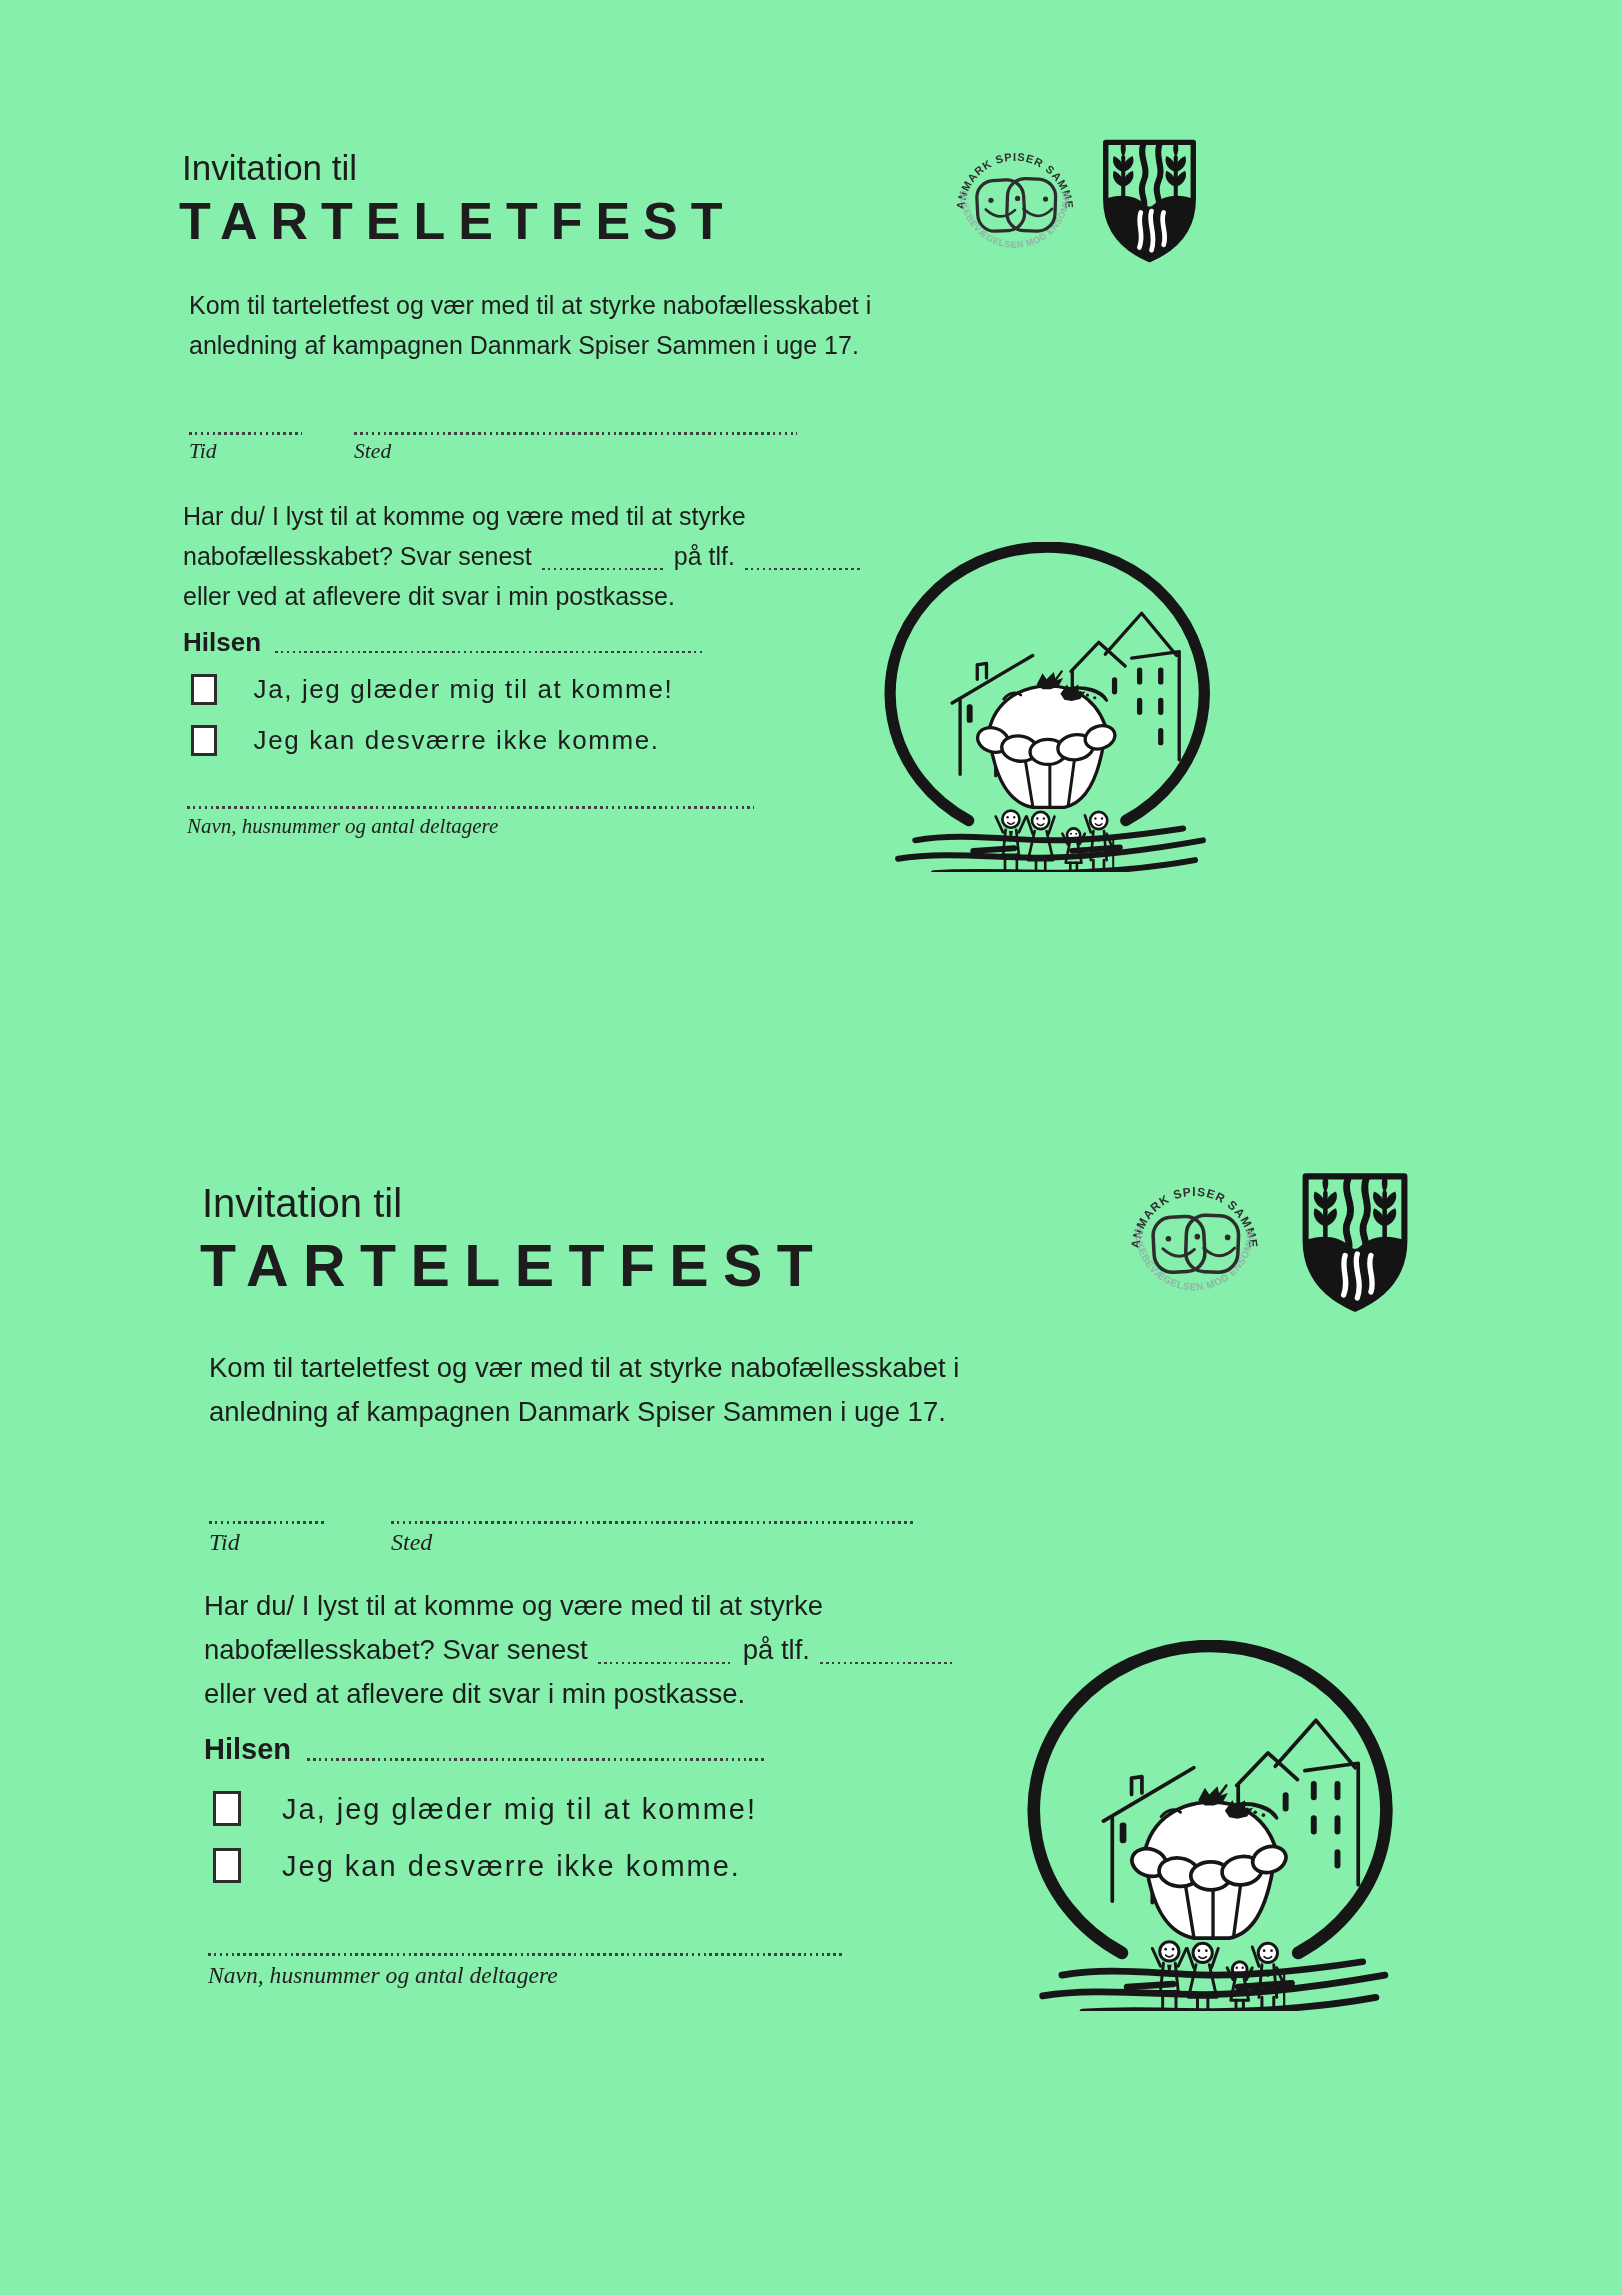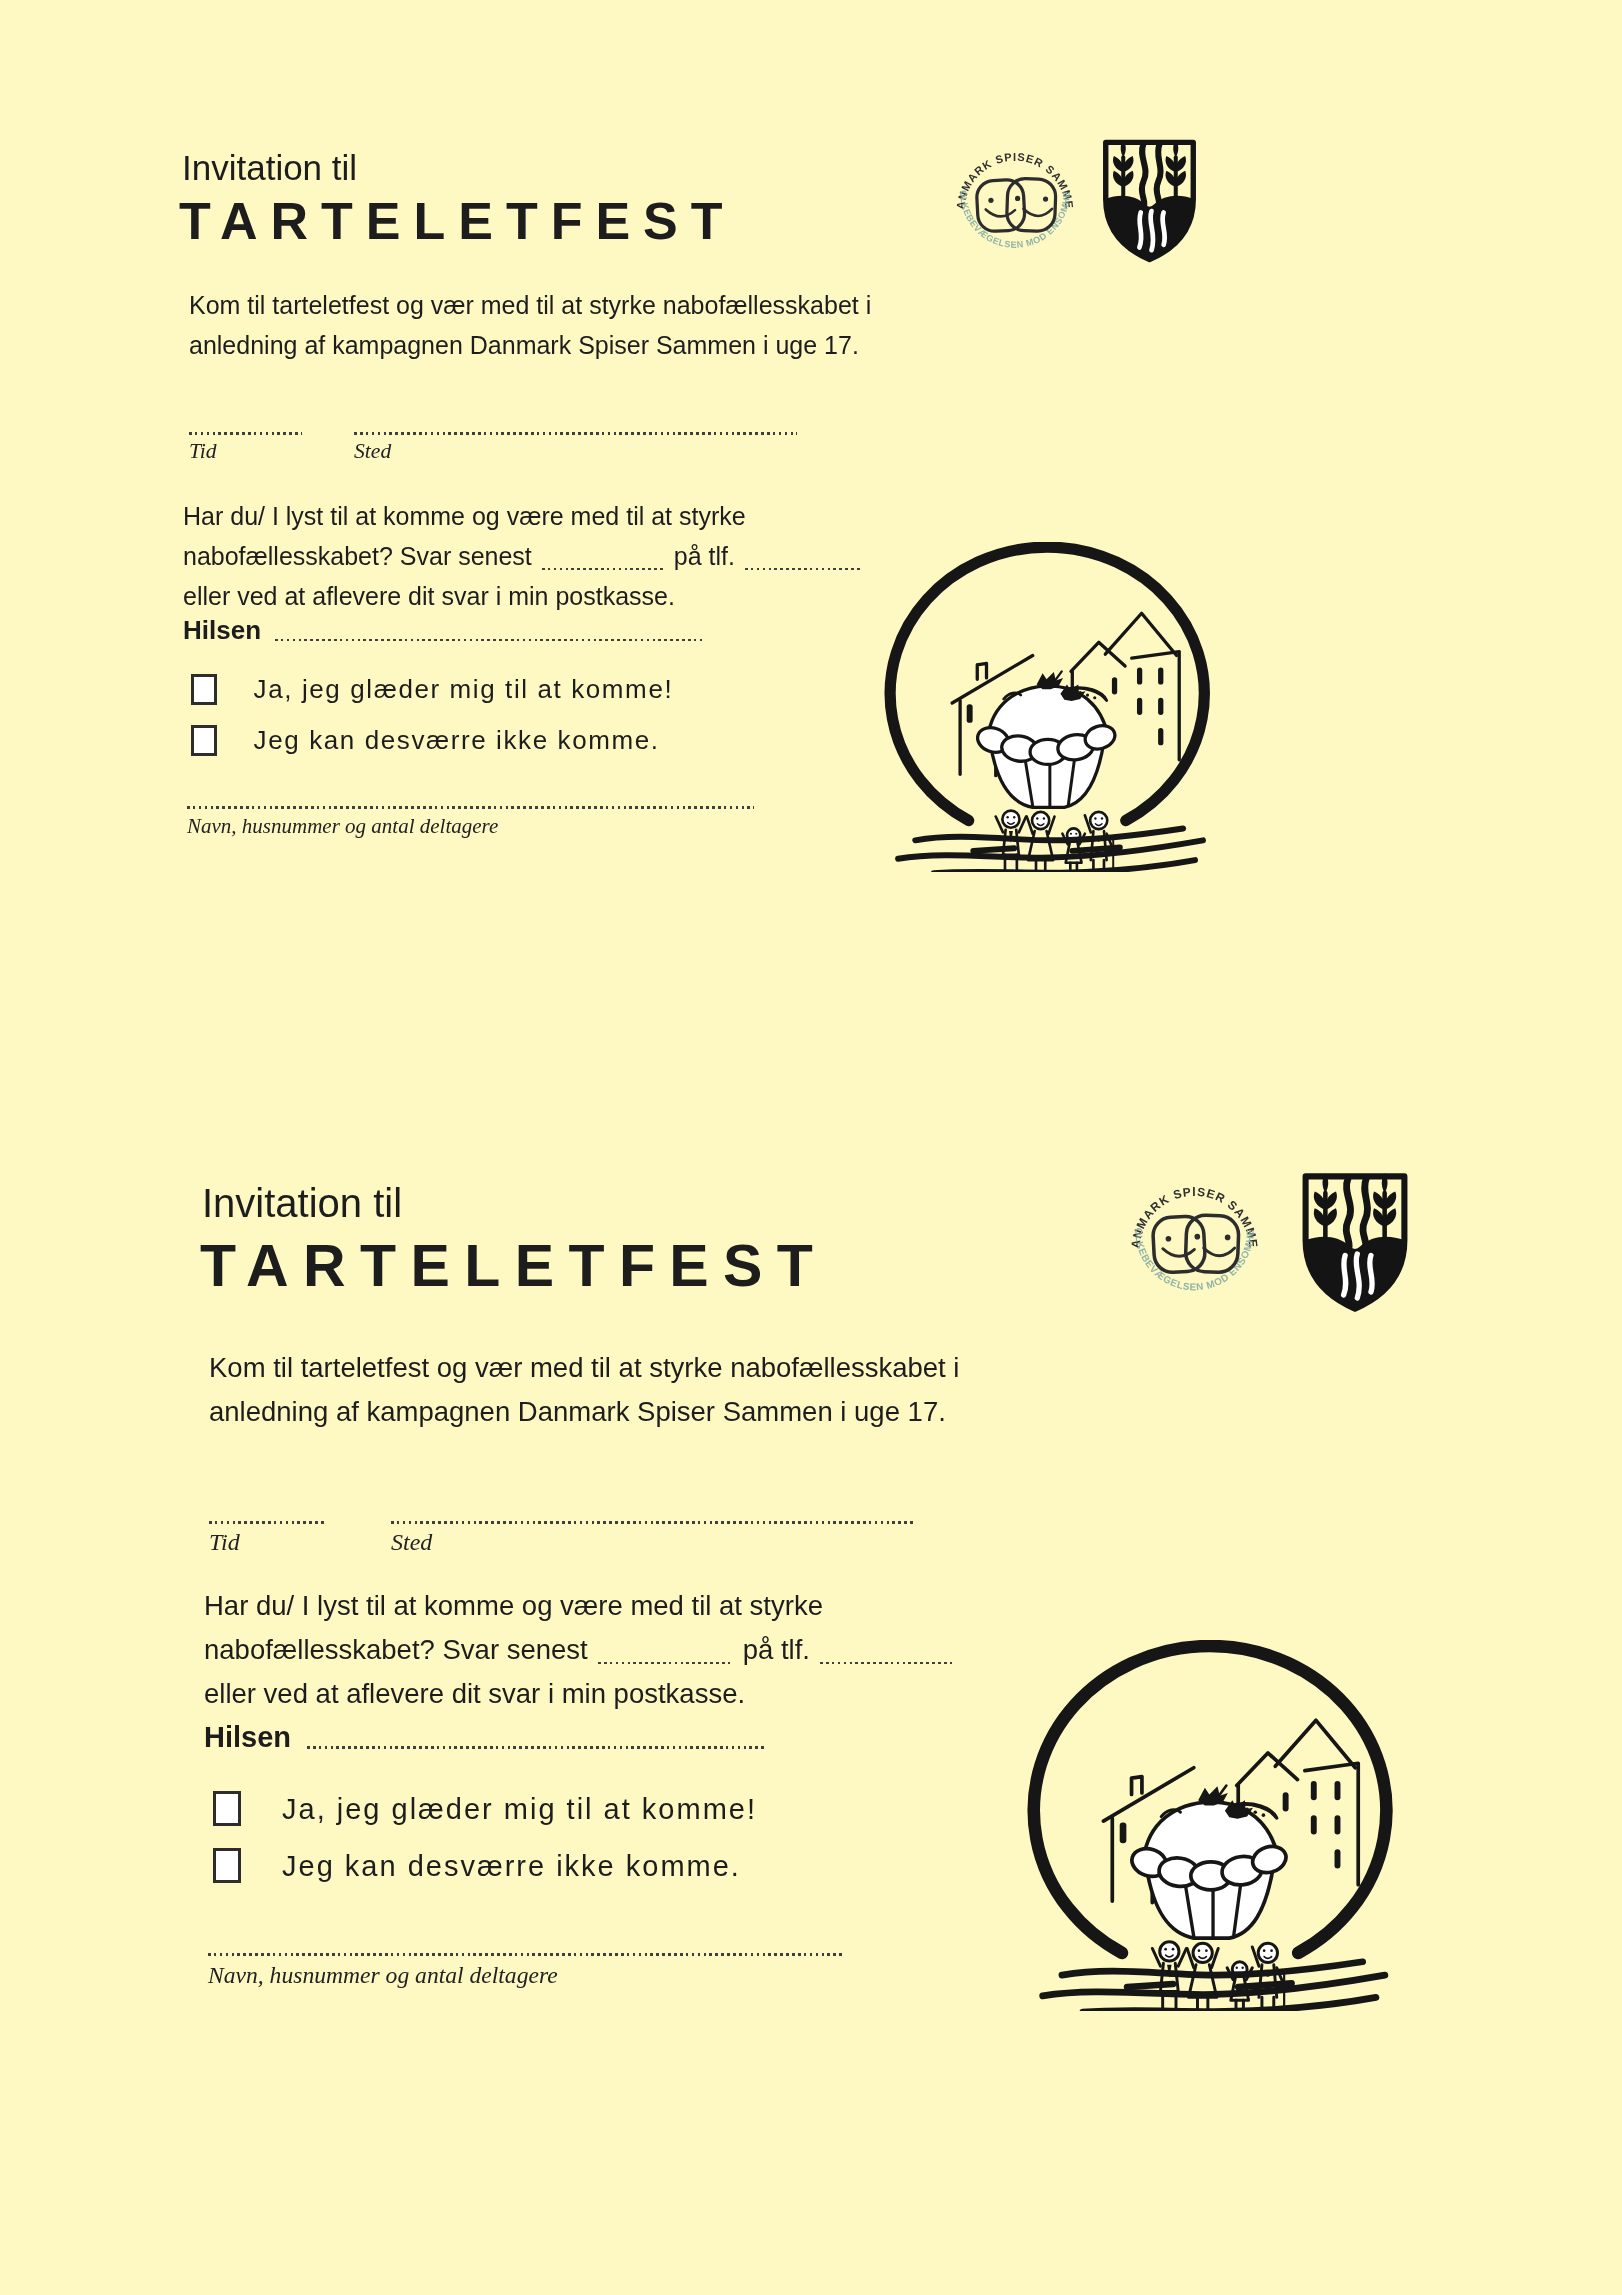--- a/index.html
+++ b/index.html
@@ -1,32 +1,32 @@
 <!DOCTYPE html>
 <html style="font-size:10.5px"><head>
 <meta charset="utf-8">
 <style>
   html,body{margin:0;padding:0;background:#ffffff;width:1623px;height:2295px;overflow:hidden;
     font-family:"Liberation Sans", sans-serif;color:#1d1d1d;}
-  .page{position:relative;width:1623px;height:2295px;background:#fef9c3;}
+  .page{position:relative;width:1623px;height:2295px;background:#86efac;}
   .copy{position:absolute;left:0;width:1623px;}
   .copy-a{top:0;height:1021px;}
   .copy-b{top:1021px;height:1275px;}
 
   .abs{position:absolute;}
   .subtitle{font-weight:400;white-space:nowrap;}
   .title{font-weight:bold;white-space:nowrap;}
   .intro div{white-space:nowrap;}
 
   .dots-h{height:2.6px;background:repeating-linear-gradient(to right,#3f3f3f 0 2.6px,transparent 2.6px 5.9px);}
   .field .label, .name-label{font-style:italic;color:#222;font-family:Liberation Serif, serif;}
   .idots{display:inline-block;vertical-align:-5.2px;margin:0 10.5px;}
 
   .rsvp div{white-space:nowrap;}
-  .greet{display:flex;align-items:flex-end;}
+  .greet{display:flex;align-items:flex-end;margin-top:12px;}
   .greet .g-label{font-weight:bold;}
   .cbrow{display:flex;align-items:flex-end;}
   .cb-box{display:inline-block;background:#fff;flex:0 0 auto;}
 
   
   .copy-a .subtitle{left:182px;top:148px;font-size:35px;}
   .copy-a .title{left:179px;top:191px;font-size:52px;letter-spacing:13px;}
   .copy-a .intro{left:189px;top:285px;font-size:25px;line-height:40px;}
   .copy-a .field-tid{left:189px;top:432px;width:113px;}
   .copy-a .field-sted{left:354px;top:432px;width:443px;}

